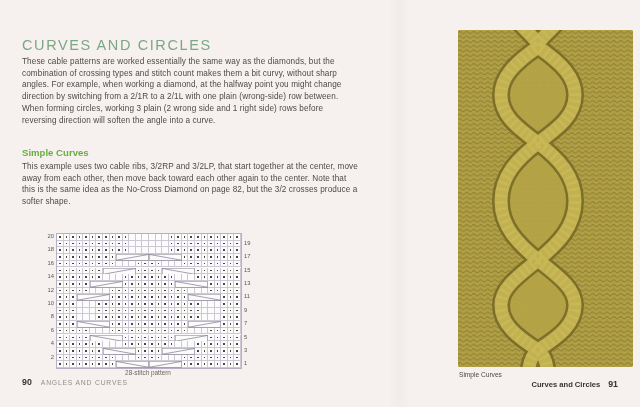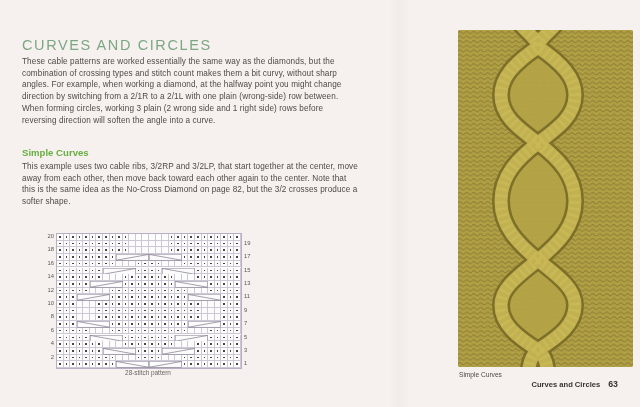--- a/index.html
+++ b/index.html
@@ -731,20 +731,24 @@
       <div class="row-num left" style="top: 80.4px;">8</div>
       <div class="row-num right" style="top: 87.1px;">7</div>
       <div class="row-num left" style="top: 93.8px;">6</div>
       <div class="row-num right" style="top: 100.5px;">5</div>
       <div class="row-num left" style="top: 107.2px;">4</div>
       <div class="row-num right" style="top: 113.9px;">3</div>
       <div class="row-num left" style="top: 120.6px;">2</div>
       <div class="row-num right" style="top: 127.3px;">1</div>
     </div>
 
+  <div id="footer-left">
+    <span class="pnum">90</span>
+    <span class="flabel">ANGLES AND CURVES</span>
+  </div>
 
   <svg id="swatch-photo" viewBox="0 0 175 337">
     <defs>
       <pattern id="purlTex" width="7" height="4.6" patternUnits="userSpaceOnUse">
         <rect width="7" height="4.6" fill="#b1a044"></rect>
         <path d="M0 2.5 q1.75 -2.1 3.5 0 q1.75 2.1 3.5 0" stroke="#857731" stroke-width="1.1" fill="none" opacity="0.75"></path>
         <path d="M0 4.8 q1.75 -1.6 3.5 0 q1.75 1.6 3.5 0" stroke="#9c8d3a" stroke-width="0.7" fill="none" opacity="0.5"></path>
       </pattern>
     </defs>
     <rect x="0" y="0" width="175" height="337" rx="2" fill="#b1a044"></rect>
@@ -766,15 +770,15 @@
 
     <g fill="none" stroke="#d0bf5c" stroke-width="11" stroke-linecap="butt" stroke-dasharray="2.5 4" opacity="0.55">
       <path d="M62,-6 C70,4 79,8 80,17 C55,34 43,48 43,65 C43,86 60,98 80,113 C101,129 117,146 117,171 C117,196 101,213 80,230 C60,246 43,258 43,275 C43,294 58,306 80,320 C86,325 88,330 89,338"></path>
       <path d="M98,-6 C90,4 81,8 80,17 C105,34 117,48 117,65 C117,86 100,98 80,113 C59,129 43,146 43,171 C43,196 59,213 80,230 C100,246 117,258 117,275 C117,294 102,306 80,320 C74,325 72,330 71,338"></path>
     </g>
   </svg>
   <div id="photo-caption">Simple Curves</div>
 
   <div id="footer-right">
     <span class="flabel">Curves and Circles</span>
-    <span class="pnum">63</span>
+    <span class="pnum">91</span>
   </div>
 </div>
 
 </body></html>

